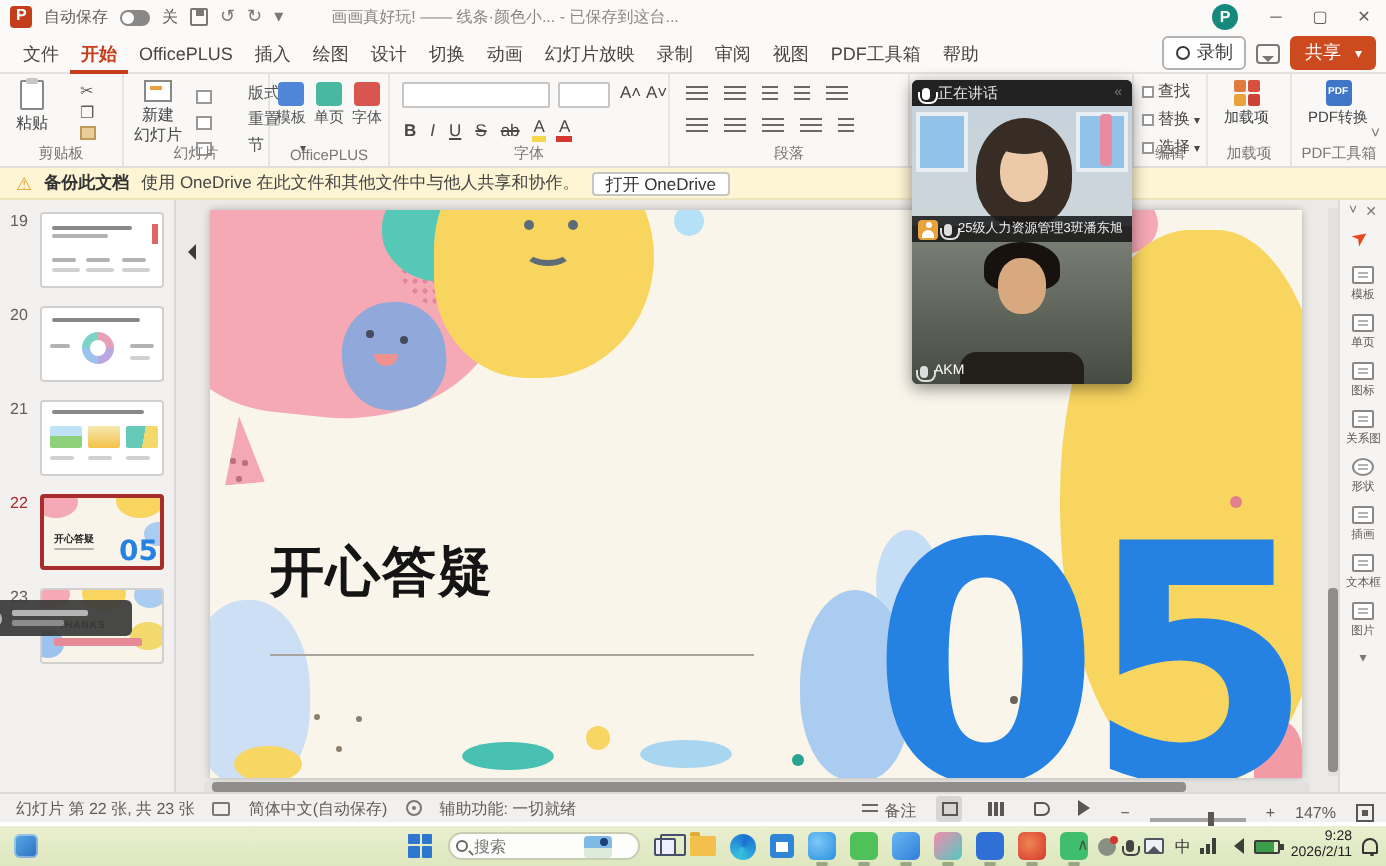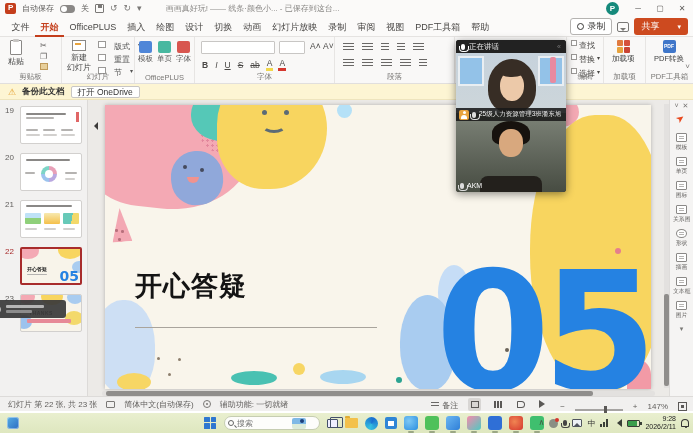--- a/index.html
+++ b/index.html
@@ -37,41 +37,41 @@
   #menubar{position:absolute;left:0;top:17px;width:693px;height:20px;background:#fbfaf9;
     border-bottom:1px solid #e5e3e1;display:flex;align-items:center;padding-left:6px}
   .mtab{font-size:9px;color:#484644;padding:0 5.5px;height:20px;line-height:20px;white-space:nowrap}
   .mtab.active{color:#c43e1c;font-weight:bold;box-shadow:inset 0 -2px 0 #c43e1c}
   #menubar-right{position:absolute;right:5px;top:1px;display:flex;align-items:center;gap:5px}
   #record-btn{border:1px solid #b5b3b1;border-radius:3px;background:#fff;display:flex;align-items:center;
     gap:3px;padding:1px 6px;font-size:9px;color:#3b3a39}
   .rec-dot{width:7px;height:7px;border:1.5px solid #3b3a39;border-radius:50%}
   .comment-ico{width:12px;height:10px;border:1px solid #7a7876;border-radius:2px;position:relative}
   .comment-ico::after{content:"";position:absolute;left:2px;bottom:-3px;border:3px solid transparent;border-top-color:#7a7876}
-  #share-btn{background:#cd4a1f;color:#fff;border-radius:3px;padding:2px 7px;font-size:9px;display:flex;gap:18px;align-items:center}
+  #share-btn{background:#cd4a1f;color:#fff;border-radius:3px;padding:2px 7px;font-size:9px;display:flex;gap:7px;align-items:center}
 
   
   #ribbon{position:absolute;left:0;top:37px;width:693px;height:47px;background:#f9f8f7;border-bottom:1px solid #e1dfdd}
   .rgroup{position:absolute;top:0;height:46px;border-right:1px solid #e7e5e3}
   .glabel{position:absolute;bottom:1px;width:100%;text-align:center;font-size:7.5px;color:#7a7876;white-space:nowrap}
   .bigbtn{position:absolute;top:3px;display:flex;flex-direction:column;align-items:center;gap:1px;font-size:8px;color:#444}
   .clip-ico{width:12px;height:15px;border:1px solid #8a8886;border-radius:1px;background:#fff;position:relative}
   .clip-ico::after{content:"";position:absolute;left:2px;top:-2px;width:6px;height:3px;background:#c8c6c4;border-radius:1px}
   .smallcol{position:absolute;display:flex;flex-direction:column;gap:2px;font-size:8px;color:#605e5c}
   .slide-ico{width:14px;height:11px;border:1px solid #8a8886;background:#fff;position:relative}
   .slide-ico::after{content:"";position:absolute;left:2px;top:2px;width:6px;height:1.5px;background:#e8a33d}
-  .minirow{display:flex;align-items:flex-start;gap:8px;font-size:8px;color:#555;white-space:nowrap}
+  .minirow{display:flex;align-items:flex-end;gap:18px;font-size:8px;color:#555;white-space:nowrap}
   .sq{width:8px;height:7px;border:1px solid #9a9896;background:#fff}
   .op-ico{width:13px;height:12px;border-radius:2px}
   .op-col{display:flex;flex-direction:column;align-items:center;gap:1px;font-size:7.5px;color:#555}
   .fontbox{height:13px;border:1px solid #c8c6c4;background:#fff;border-radius:1px}
   .fbtn{font-size:8.5px;color:#494745;padding:0 1px}
   .bars{width:11px;height:8px;background:repeating-linear-gradient(to bottom,#6a6866 0 1px,transparent 1px 3px)}
   .bars.short{width:8px}
-  .edit-item{display:flex;gap:2px;font-size:8px;color:#494745;white-space:nowrap}
+  .edit-item{display:flex;align-items:center;gap:2px;font-size:8px;color:#494745;white-space:nowrap}
   .grid-ico{width:13px;height:13px;display:grid;grid-template-columns:6px 6px;grid-template-rows:6px 6px;gap:1px}
   .grid-ico i{display:block;border-radius:1px}
   .pdf-ico{width:13px;height:13px;background:#3f76c9;border-radius:2px;position:relative}
   .pdf-ico::after{content:"PDF";position:absolute;left:0;top:3px;width:13px;text-align:center;font-size:5px;color:#fff;font-weight:bold}
 
   
   #notifybar{position:absolute;left:0;top:84px;width:693px;height:16px;background:#fdf5d3;
     display:flex;align-items:center;gap:6px;padding-left:8px;font-size:8.5px;color:#444;border-bottom:1px solid #eee4bd}
   #notify-action{background:#fff;border:1px solid #c8c6c4;border-radius:2px;padding:0 6px;height:12px;line-height:11px;font-size:8.5px;color:#333}
 
@@ -392,20 +392,21 @@
         <span style="font-size:7.5px">PDF转换</span>
       </div>
       <div class="glabel">PDF工具箱</div>
     </div>
     <span style="position:absolute;right:3px;bottom:12px;font-size:8px;color:#7a7876">˅</span>
   </div>
 
   <div id="notifybar">
     <span style="color:#e39b25;font-size:9px">⚠</span>
     <span style="font-weight:bold;color:#333">备份此文档</span>
+    <span>使用 OneDrive 在此文件和其他文件中与他人共享和协作。</span>
     <span id="notify-action">打开 OneDrive</span>
   </div>
 
   <div id="main">
 
     <div id="thumbpanel">
 
 
       <div class="titem">
         <span class="tnum">19</span>

